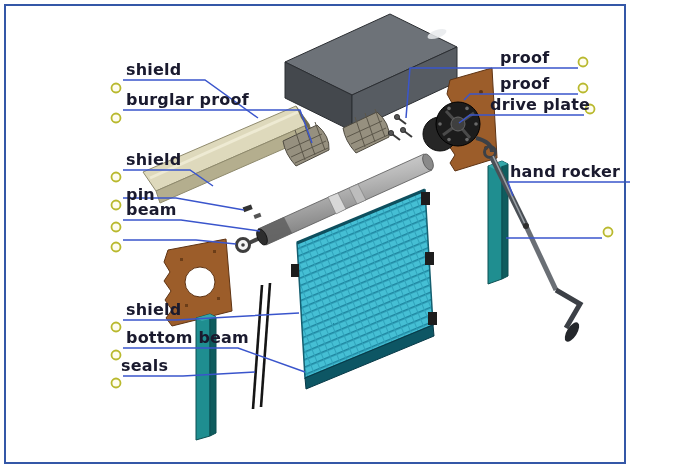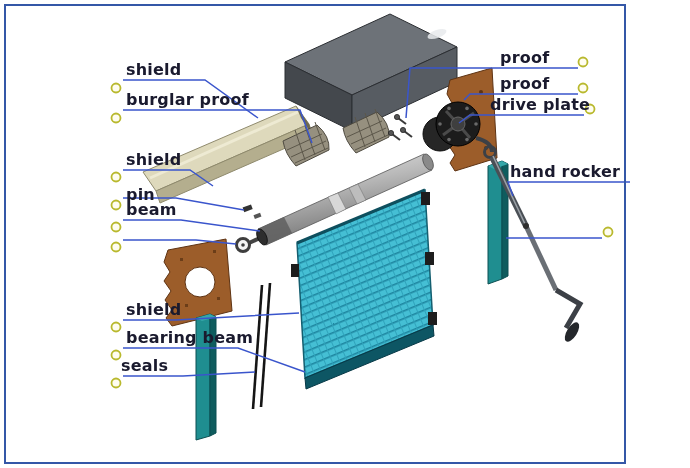--- a/index.html
+++ b/index.html
@@ -201,21 +201,21 @@
       <circle cx="608" cy="232" r="4.5"></circle>
     </g>
   </svg>
 
   <div class="lbl" style="left:126px;top:60px">shield</div>
   <div class="lbl" style="left:126px;top:90px">burglar proof</div>
   <div class="lbl" style="left:126px;top:150px">shield</div>
   <div class="lbl" style="left:126px;top:185px">pin</div>
   <div class="lbl" style="left:126px;top:200px">beam</div>
   <div class="lbl" style="left:126px;top:300px">shield</div>
-  <div class="lbl" style="left:126px;top:328px">bearing beam</div>
+  <div class="lbl" style="left:126px;top:328px">bottom beam</div>
   <div class="lbl" style="left:121px;top:356px">seals</div>
 
   <div class="lbl" style="left:500px;top:48px">proof</div>
   <div class="lbl" style="left:500px;top:74px">proof</div>
   <div class="lbl" style="left:490px;top:95px">drive plate</div>
   <div class="lbl" style="left:510px;top:162px">hand rocker</div>
 
   <div class="frame"></div>
 </div>
 

